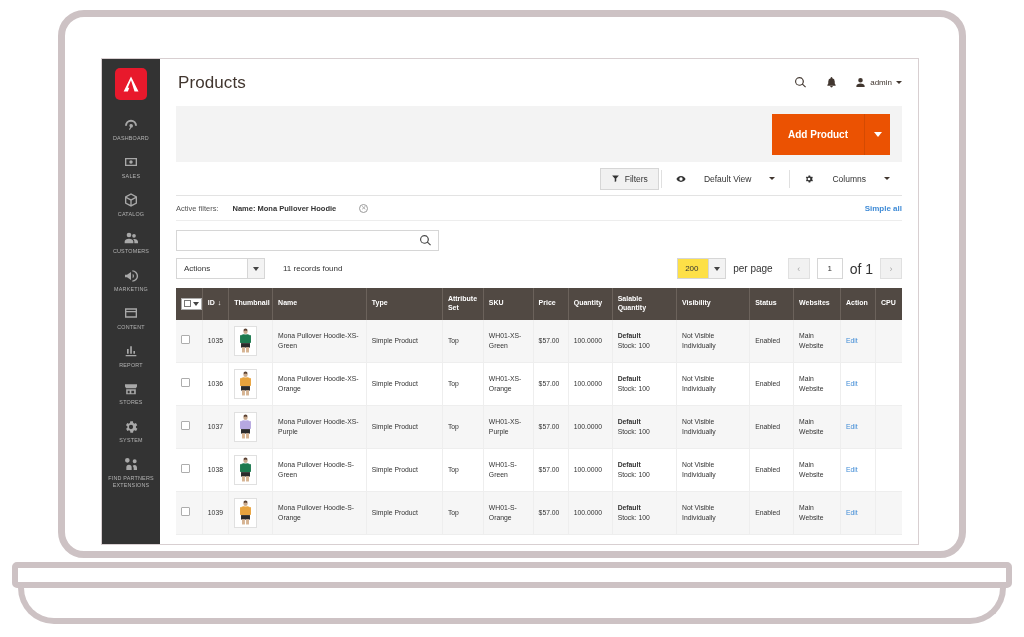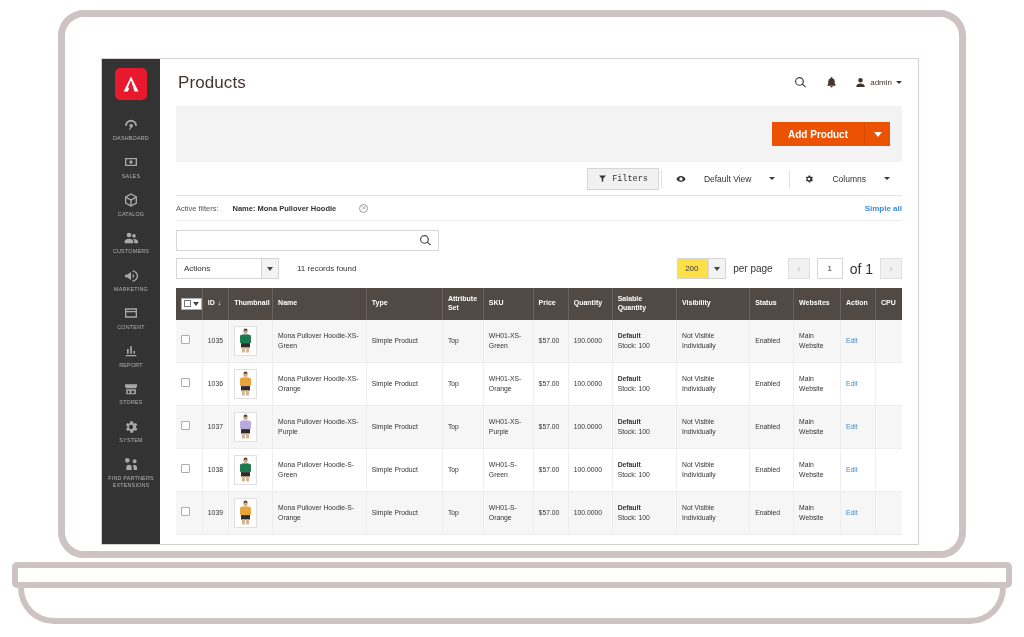--- a/index.html
+++ b/index.html
@@ -98,21 +98,21 @@
   .caret-tiny { width:0;height:0;border-left:3px solid transparent;border-right:3px solid transparent;border-top:3.5px solid #41362f; }
 
   
   #action-band {
     height: 56px; flex: 0 0 56px;
     background: #f3f3f3;
     margin: 0 16px 0 16px;
     display: flex; align-items: center; justify-content: flex-end;
     padding-right: 12px;
   }
-  #add-product-group { display: flex; height: 24px; }
+  #add-product-group { display: flex; height: 41px; }
   #add-product-button {
     background: #eb5202; color: #ffffff;
     font-size: 10px; font-weight: bold;
     border: none; padding: 0 16px;
     cursor: pointer;
     display: flex; align-items: center;
   }
   #add-product-toggle {
     background: #eb5202; border: none;
     border-left: 1px solid #d44a02;
@@ -125,21 +125,21 @@
   #grid-toolbar {
     margin: 0 16px; height: 34px;
     display: flex; align-items: center; justify-content: flex-end;
     border-bottom: 1px solid #e3e3e3;
     gap: 0;
   }
   #filters-button {
     display: flex; align-items: center; gap: 5px;
     background: #f1f1f1; border: 1px solid #d6d6d6;
     height: 22px; padding: 0 10px; cursor: pointer;
-    font-size: 8.5px; color: #333; font-family: Liberation Mono, monospace;
+    font-size: 8.5px; color: #333;
   }
   #filters-button svg { width: 9px; height: 9px; fill: #333; display:block; }
   .toolbar-dd {
     display: flex; align-items: center; gap: 18px;
     padding: 0 12px; height: 22px; cursor: pointer;
     font-size: 8.5px; color: #333;
   }
   .toolbar-dd svg { width: 10px; height: 10px; fill: #333; display:block; }
   .sep { width: 1px; height: 18px; background: #e0e0e0; margin: 0 2px; }
 
@@ -178,21 +178,21 @@
     position: absolute; right: 6px; top: 3px;
     width: 13px; height: 13px; cursor: pointer;
   }
   #search-submit-icon svg { width: 13px; height: 13px; fill: #444; display:block; }
 
   
   #controls-row {
     margin: 7px 16px 0 16px; display: flex; align-items: center;
   }
   #actions-select {
-    width: 103px; height: 21px; border: 1px solid #d6d6d6;
+    width: 89px; height: 21px; border: 1px solid #d6d6d6;
     background: #fff; display: flex; align-items: center; cursor: pointer; justify-content: space-between;
   }
   #actions-select-label { font-size: 8px; color: #333; padding-left: 7px; flex: 1; }
   .select-caret-box {
     width: 17px; height: 19px; border-left: 1px solid #d6d6d6;
     background: #f3f3f3; display: flex; align-items: center; justify-content: center;
   }
   .caret-dark { width:0;height:0;border-left:3px solid transparent;border-right:3px solid transparent;border-top:4px solid #444; }
   #records-found { font-size: 8px; color: #333; margin-left: 18px; }
 

